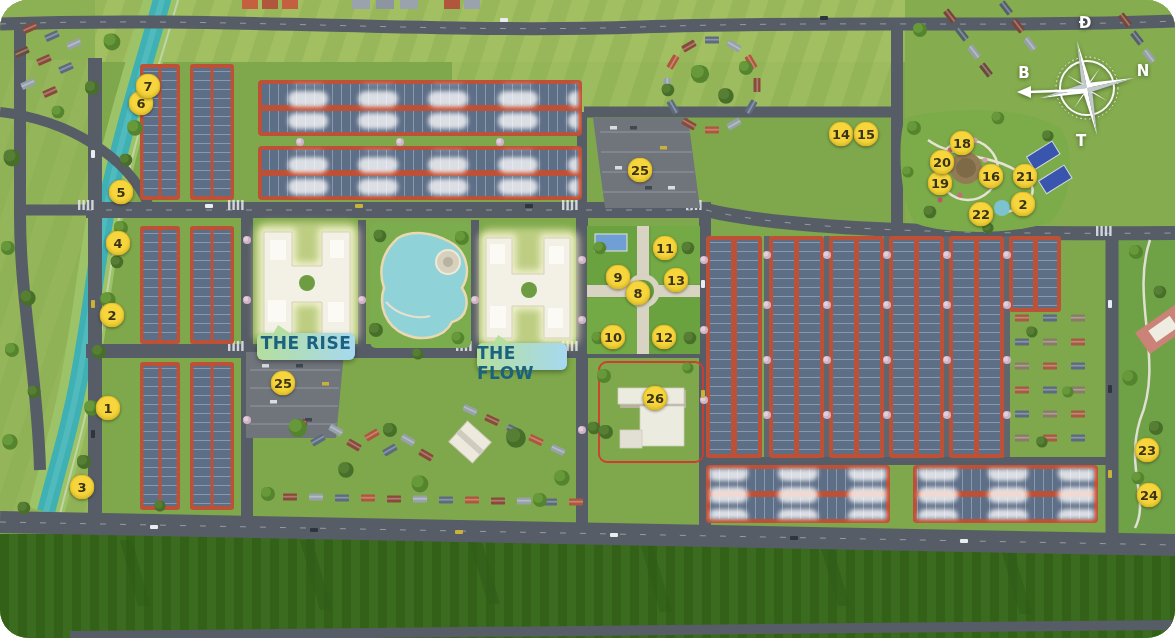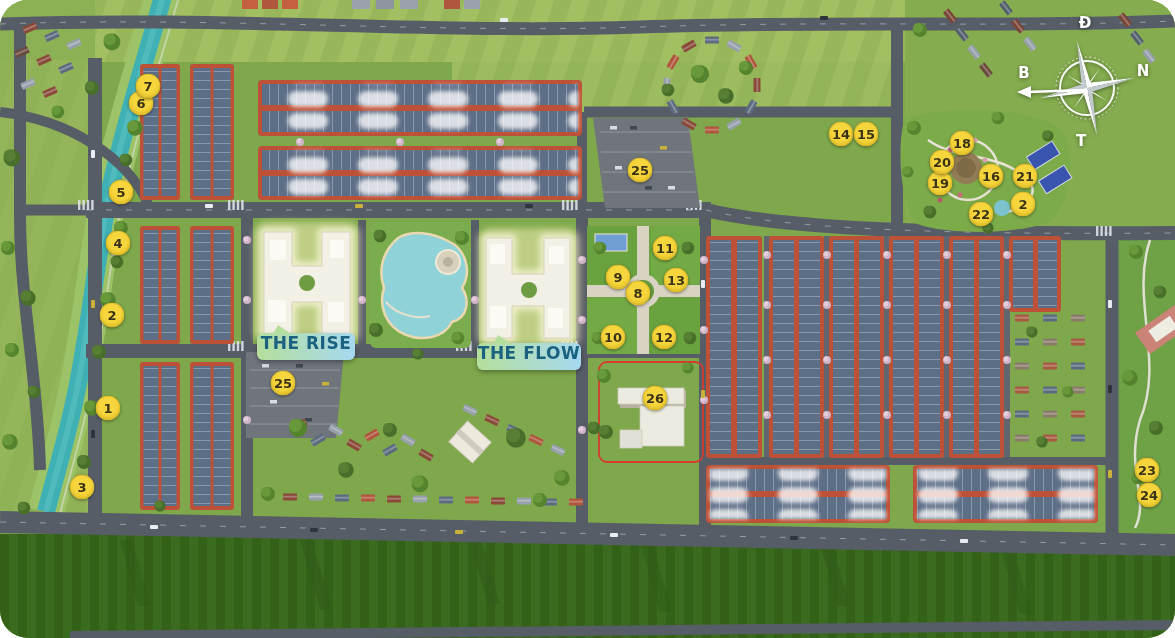--- a/index.html
+++ b/index.html
@@ -28,21 +28,21 @@
     border-radius:6px;font-weight:700;color:var(--zone-text,#1b6280);
     background:linear-gradient(90deg,var(--zone-g1,#b5df9c),var(--zone-g2,#a6d9f0));
     box-shadow:0 2px 5px rgba(0,0,0,.35);letter-spacing:.5px;
   }
   .zone-label .tail{
     position:absolute;top:-8px;left:16px;width:18px;height:9px;
     background:var(--zone-g1,#b5df9c);
     clip-path:polygon(28% 0,0 100%,100% 100%);
   }
   .zone-rise{left:257px;top:333px;width:98px;height:27px;font-size:17px;}
-  .zone-flow{left:477px;top:343px;width:104px;height:27px;font-size:17px;}
+  .zone-flow{left:477px;top:343px;width:90px;height:27px;font-size:17px;}
   
   .marker{
     position:absolute;z-index:40;width:23px;height:23px;border-radius:50%;
     transform:translate(-50%,-50%);
     background:var(--marker-bg,#f6d63c);color:var(--marker-text,#3b3317);
     border:1px solid rgba(120,90,0,.25);
     box-shadow:0 1px 3px rgba(0,0,0,.4), inset 0 -2px 3px rgba(180,140,0,.35);
     display:flex;align-items:center;justify-content:center;
     font-size:13px;font-weight:700;line-height:1;
   }
@@ -631,20 +631,20 @@
       <div class="marker" style="left: 676px; top: 280px;">13</div>
       <div class="marker" style="left: 841px; top: 118px; margin-top: 16px;">14</div>
       <div class="marker" style="left: 866px; top: 134px;">15</div>
       <div class="marker" style="left: 971px; top: 176px; margin-left: 20px;">16</div>
       <div class="marker" style="left: 1023px; top: 204px;">2</div>
       <div class="marker" style="left: 962px; top: 143px;">18</div>
       <div class="marker" style="left: 940px; top: 183px;">19</div>
       <div class="marker" style="left: 942px; top: 162px;">20</div>
       <div class="marker" style="left: 1025px; top: 176px;">21</div>
       <div class="marker" style="left: 981px; top: 214px;">22</div>
-      <div class="marker" style="left: 1147px; top: 470px;">23</div>
+      <div class="marker" style="left: 1147px; top: 450px;">23</div>
       <div class="marker" style="left: 1149px; top: 495px;">24</div>
       <div class="marker" style="left: 640px; top: 170px;">25</div>
       <div class="marker" style="left: 283px; top: 383px;">25</div>
       <div class="marker" style="left: 655px; top: 398px;">26</div>
     </div>
 
 </div>
 
 </body></html>

